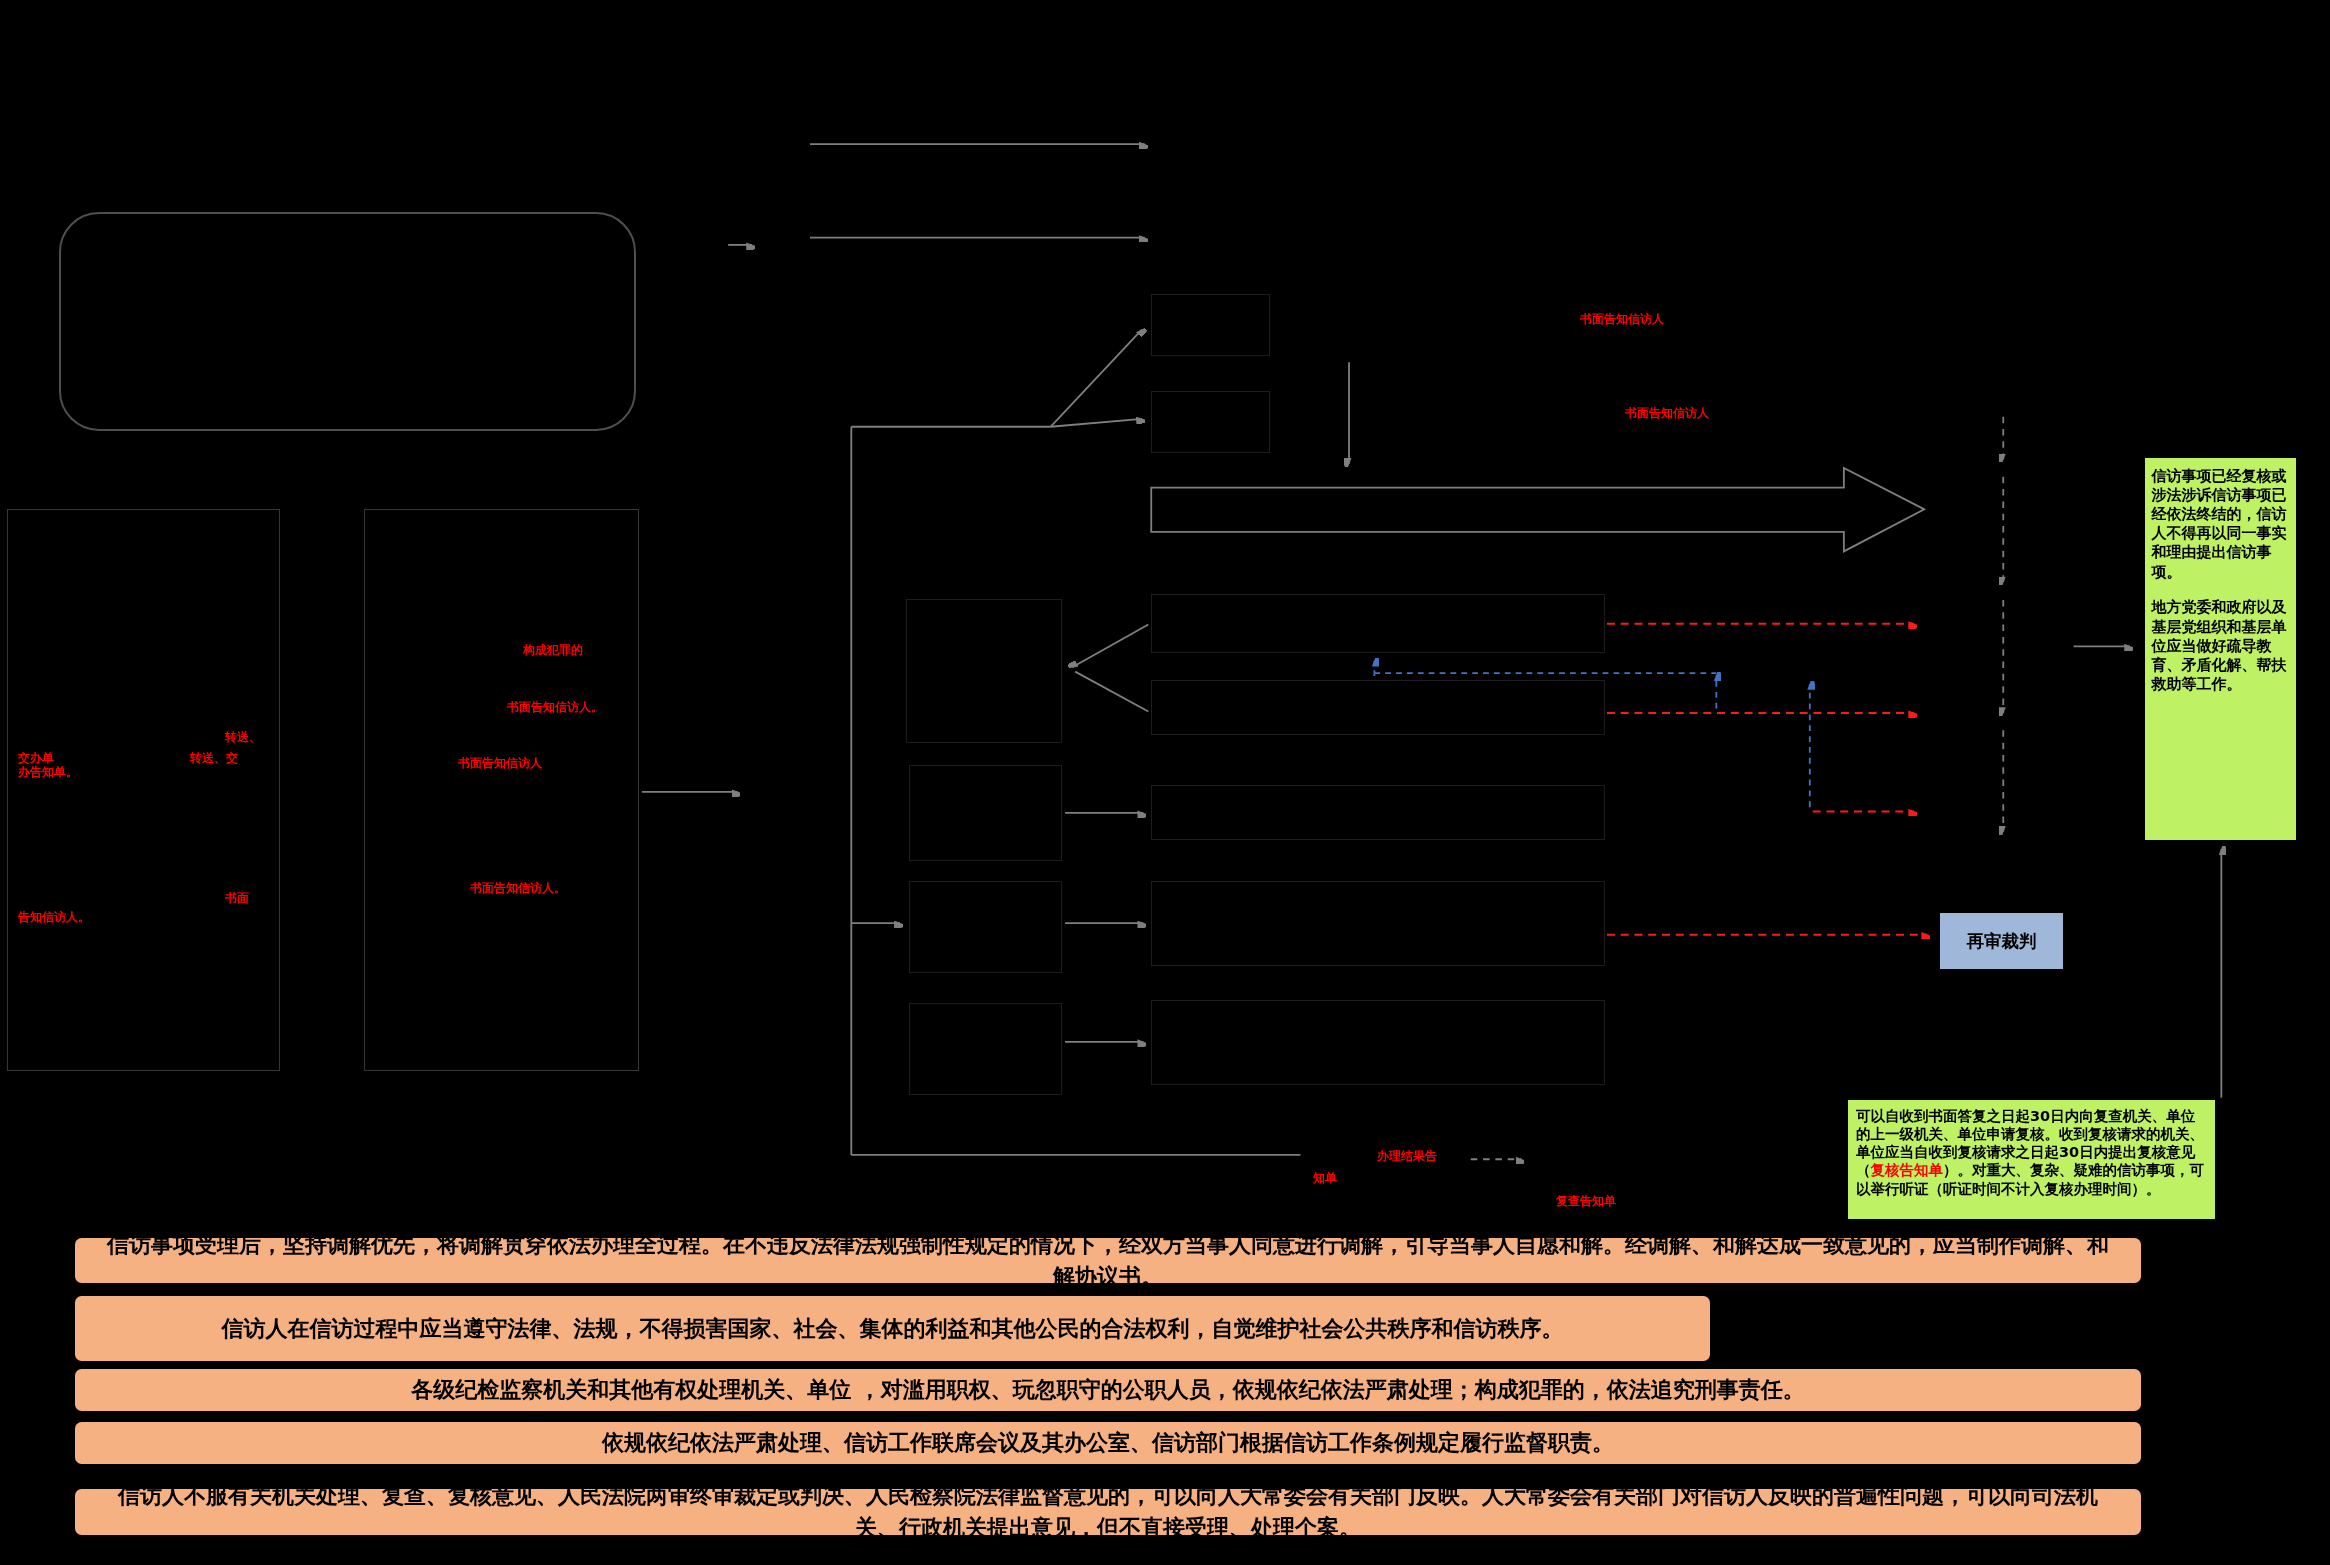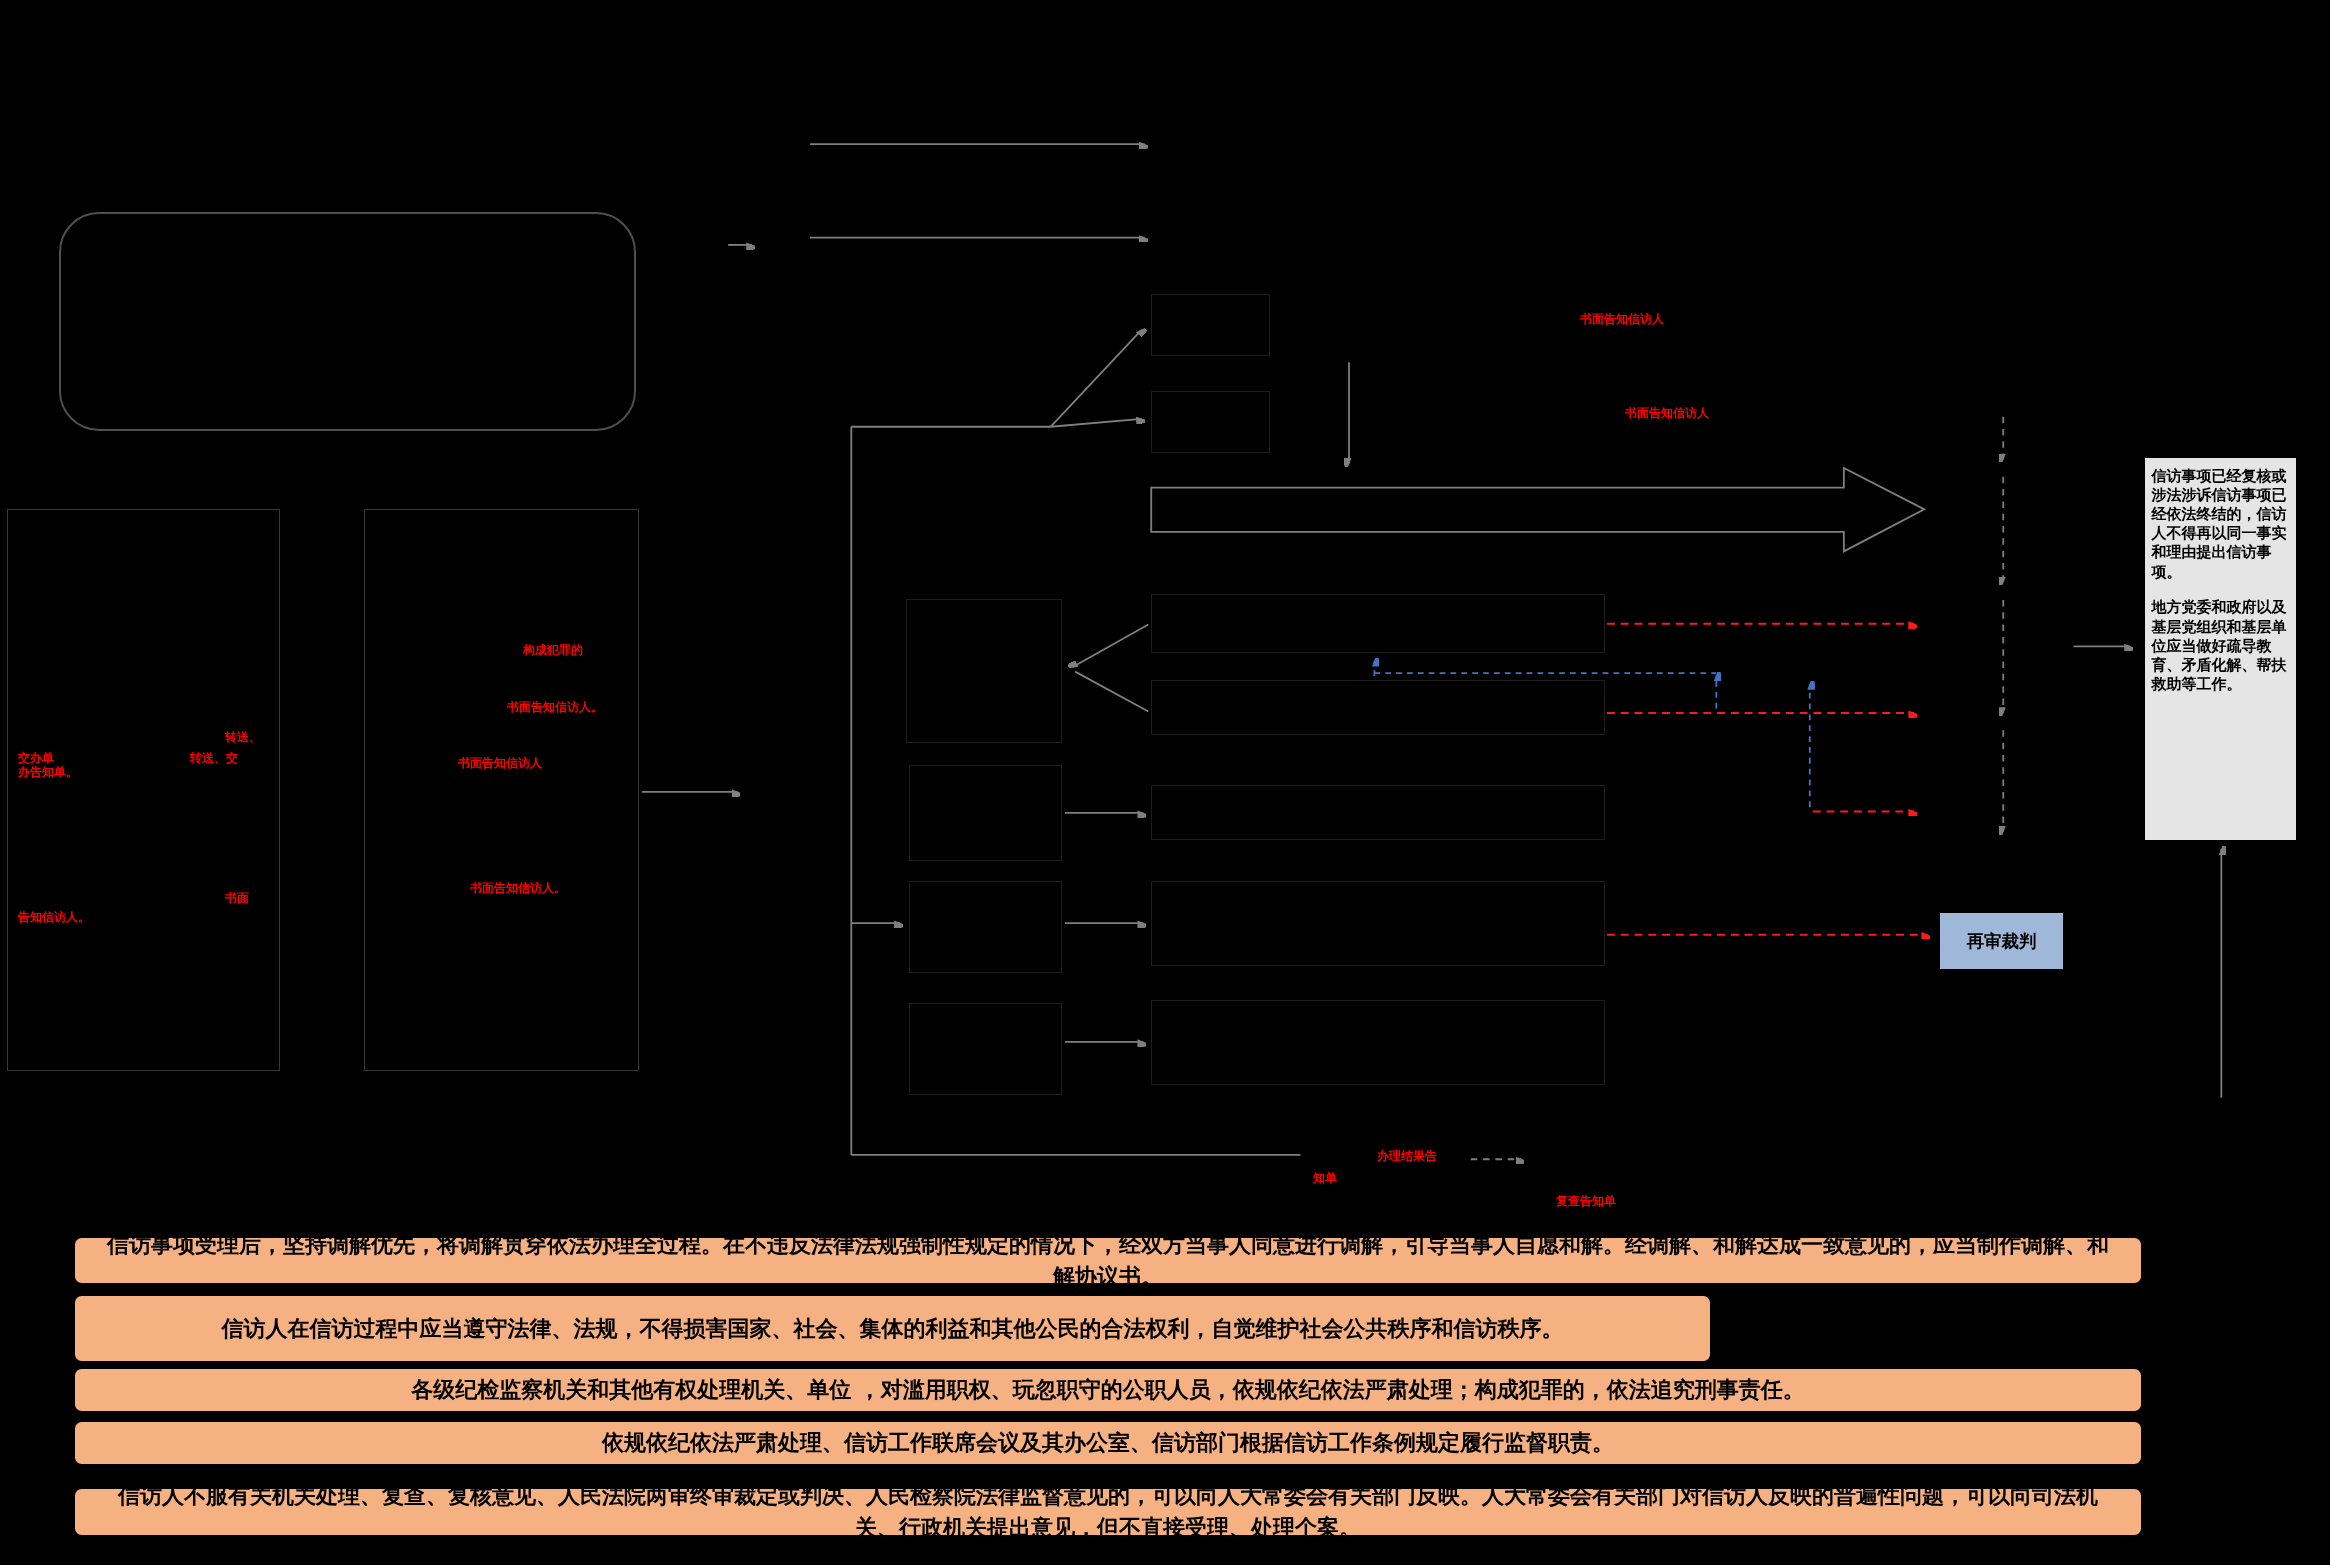--- a/index.html
+++ b/index.html
@@ -6,21 +6,21 @@
   #canvas{position:relative;width:2330px;height:1565px;background:#000;overflow:hidden;
           font-family:"DejaVu Sans","Liberation Sans",sans-serif;}
   .abs{position:absolute;box-sizing:border-box;}
   
   .pbox{background:#000;border:1.4px solid #1d1d1d;}
   
   .lpanel{background:#000;border:1.4px solid #373737;}
   
   .roundnote{background:#000;border:2.2px solid #4f4f4f;border-radius:40px;}
   .red-label{color:#ff0000;font-weight:700;font-size:12px;white-space:nowrap;line-height:1.25;}
-  .blue-panel{background:#e5e5e5;color:#000;font-weight:700;}
+  .blue-panel{background:#bef264;color:#000;font-weight:700;}
   .right-note{padding:8.7px 6.5px;font-size:15px;line-height:1.28;}
   .right-note p{margin:0;}
   .right-note p + p{margin-top:1.1em;}
   .review-note{padding:6.5px 8px;font-size:14.5px;line-height:1.26;}
   .review-note .hl{color:#ff0000;}
   .retrial{background:#9fb8d9;color:#000;font-weight:700;font-size:17.4px;
            display:flex;align-items:center;justify-content:center;}
   .banner{background:#f6b183;border-radius:6.5px;color:#000;font-weight:700;font-size:22px;
           display:flex;flex-direction:column;align-items:center;justify-content:center;
           text-align:center;line-height:1.45;padding:0 29px;}
@@ -123,20 +123,21 @@
   <div class="abs red-label" style="left:1313px;top:1171px;">知单</div>
   <div class="abs red-label" style="left:1556px;top:1194px;">复查告知单</div>
 
   <div class="abs retrial" style="left:1940px;top:913px;width:123px;height:56px;">再审裁判</div>
 
   <div class="abs blue-panel right-note" style="left:2145px;top:458px;width:151px;height:382px;">
     <p>信访事项已经复核或涉法涉诉信访事项已经依法终结的，信访人不得再以同一事实和理由提出信访事项。</p>
     <p>地方党委和政府以及基层党组织和基层单位应当做好疏导教育、矛盾化解、帮扶救助等工作。</p>
   </div>
 
+  <div class="abs blue-panel review-note" style="left:1848px;top:1100px;width:367px;height:119px;"><span>可以自收到书面答复之日起30日内向复查机关、单位的上一级机关、单位申请复核。收到复核请求的机关、单位应当自收到复核请求之日起30日内提出复核意见（</span><span class="hl">复核告知单</span><span>）。对重大、复杂、疑难的信访事项，可以举行听证（听证时间不计入复核办理时间）。</span></div>
 
   <div class="abs banner" style="left:75px;top:1238px;width:2066px;height:45px;">
     <span>信访事项受理后，坚持调解优先，将调解贯穿依法办理全过程。在不违反法律法规强制性规定的情况下，经双方当事人同意进行调解，引导当事人自愿和解。经调解、和解达成一致意见的，应当制作调解、和解协议书。</span>
   </div>
   <div class="abs banner" style="left:75px;top:1296px;width:1635px;height:65px;">
     <span>信访人在信访过程中应当遵守法律、法规，不得损害国家、社会、集体的利益和其他公民的合法权利，自觉维护社会公共秩序和信访秩序。</span>
   </div>
   <div class="abs banner" style="left:75px;top:1369px;width:2066px;height:42px;">
     <span>各级纪检监察机关和其他有权处理机关、单位 ，对滥用职权、玩忽职守的公职人员，依规依纪依法严肃处理；构成犯罪的，依法追究刑事责任。</span>
   </div>

